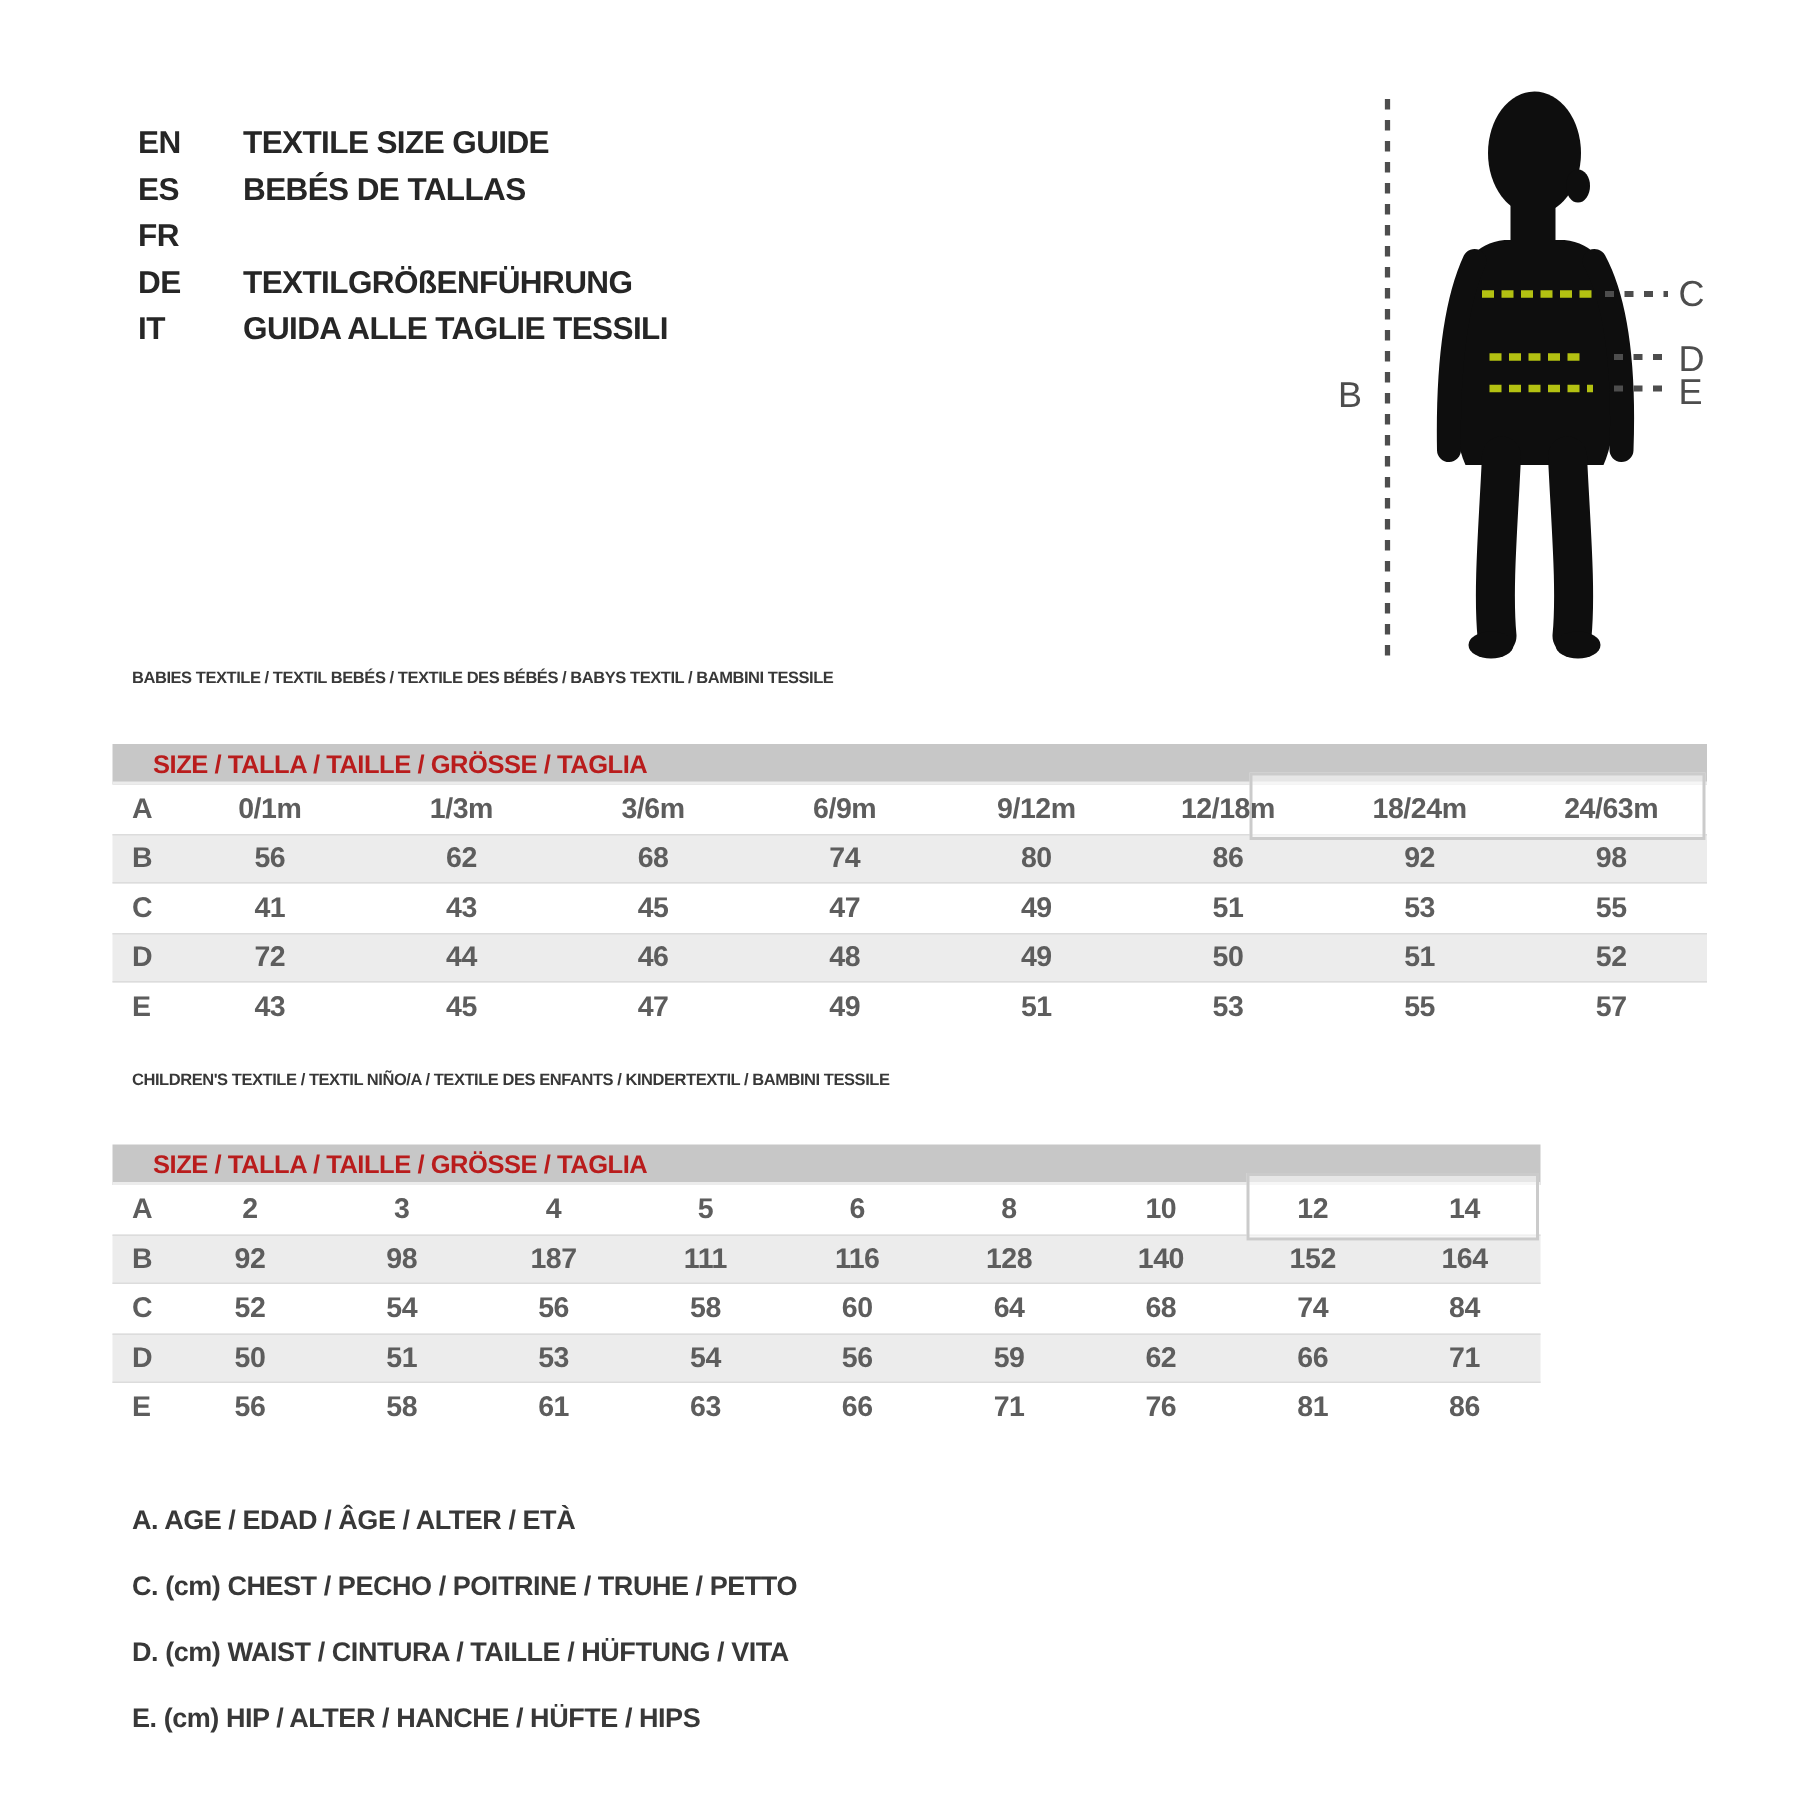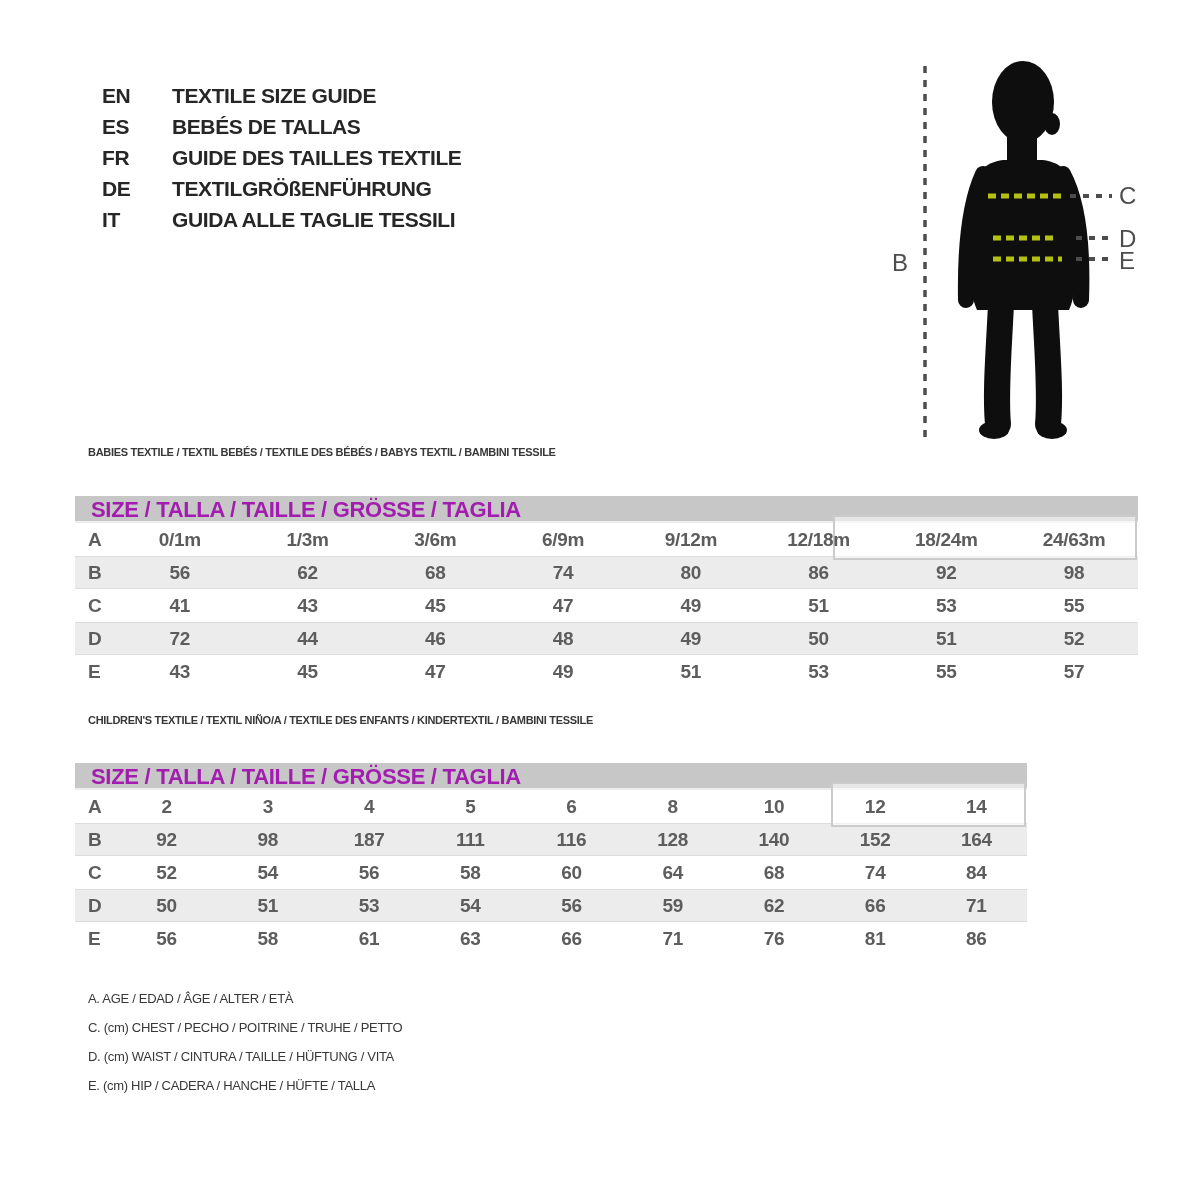--- a/index.html
+++ b/index.html
@@ -2,71 +2,70 @@
 <html><head>
 <meta charset="utf-8">
 <style>
   html,body{margin:0;padding:0;background:#fff;}
   .canvas{
     position:relative;width:1200px;height:1200px;background:#ffffff;
     font-family:"Liberation Sans","DejaVu Sans",sans-serif;
     color:#3c3c3c;overflow:hidden;
   }
   
-  .lang-block{position:absolute;left:102px;top:80px;}
+  .lang-block{position:absolute;left:92px;top:80px;}
   .lang-row{display:flex;height:31px;line-height:31px;font-size:21px;font-weight:bold;
     color:#262626;letter-spacing:-0.4px;}
   .lang-code{width:70px;}
   
   .figure-wrap{position:absolute;left:880px;top:50px;width:300px;height:420px;}
   
   .section-heading{position:absolute;left:88px;font-size:11px;font-weight:bold;
     color:#383838;letter-spacing:-0.3px;white-space:nowrap;}
   .heading-babies{top:446px;}
   .heading-children{top:714px;}
   
   .size-table{position:absolute;left:75px;}
   .table-babies{top:496px;width:1063px;}
   .table-children{top:763px;width:952px;}
-  .thead{height:27px;line-height:27px;background:#c7c7c7;color:#a21caf;
-    font-size:22px;font-weight:bold;padding-left:16px;box-sizing:border-box;
+  .thead{height:27px;line-height:27px;background:#c7c7c7;color:#b91c1c;
+    font-size:17px;font-weight:bold;padding-left:27px;box-sizing:border-box;
     border-bottom:2px solid #ececec;letter-spacing:-0.3px;}
   .rows{position:relative;}
   .trow{display:flex;height:33px;align-items:center;font-size:19px;font-weight:bold;
     color:#5d5d5d;letter-spacing:-0.3px;}
   .trow.alt{background:#ececec;border-top:1px solid #dcdcdc;border-bottom:1px solid #dcdcdc;
     height:31px;}
   .rlabel{width:28px;padding-left:13px;box-sizing:content-box;position:relative;z-index:2;}
   .cell{flex:1;text-align:center;position:relative;z-index:2;}
   .hl-box{position:absolute;border:2px solid #cbcbcb;background:rgba(255,255,255,0.55);
     z-index:1;}
   .hl-babies{left:758px;top:-8px;width:300px;height:41px;}
   .hl-children{left:756px;top:-8px;width:191px;height:41px;}
   
   .legend-block{position:absolute;left:88px;top:984px;}
-  .legend-line{height:29px;line-height:29px;font-size:13px;font-weight:normal;
-    color:#383838;letter-spacing:-0.3px;white-space:nowrap;}
+  .legend-line{height:29px;line-height:29px;font-size:18px;font-weight:bold;
+    color:#383838;letter-spacing:-0.3px;white-space:nowrap;margin-top:15px;}
 </style>
 </head>
 <body>
 
 <div class="canvas">
 
   <div class="lang-block">
     <div class="lang-row">
       <span class="lang-code">EN</span>
       <span class="lang-title">TEXTILE SIZE GUIDE</span>
     </div>
     <div class="lang-row">
       <span class="lang-code">ES</span>
       <span class="lang-title">BEBÉS DE TALLAS</span>
     </div>
     <div class="lang-row">
       <span class="lang-code">FR</span>
-      <span class="lang-title">GUIDE DES TAILLES TEXTILE</span>
     </div>
     <div class="lang-row">
       <span class="lang-code">DE</span>
       <span class="lang-title">TEXTILGRÖßENFÜHRUNG</span>
     </div>
     <div class="lang-row">
       <span class="lang-code">IT</span>
       <span class="lang-title">GUIDA ALLE TAGLIE TESSILI</span>
     </div>
   </div>
@@ -232,16 +231,16 @@
           <span class="cell">81</span>
           <span class="cell">86</span>
         </div>
       </div>
   </div>
 
   <div class="legend-block">
     <div class="legend-line">A. AGE / EDAD / ÂGE / ALTER / ETÀ</div>
     <div class="legend-line">C. (cm) CHEST / PECHO / POITRINE / TRUHE / PETTO</div>
     <div class="legend-line">D. (cm) WAIST / CINTURA / TAILLE / HÜFTUNG / VITA</div>
-    <div class="legend-line">E. (cm) HIP / CADERA / HANCHE / HÜFTE / TALLA</div>
+    <div class="legend-line">E. (cm) HIP / ALTER / HANCHE / HÜFTE / HIPS</div>
   </div>
 
 </div>
 
 </body></html>

